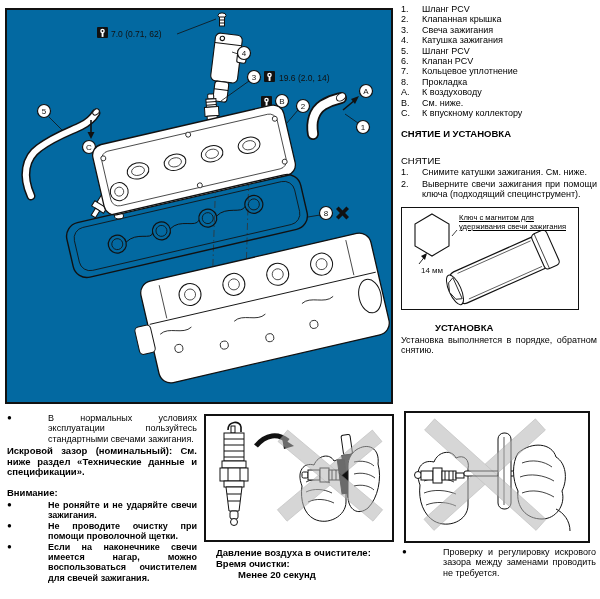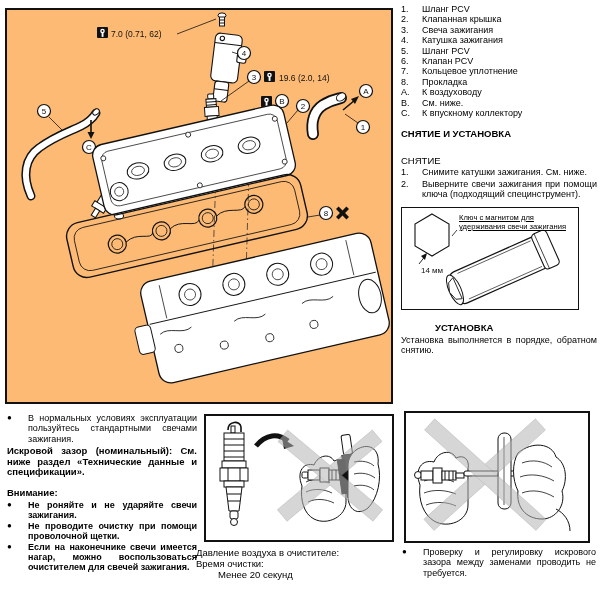--- a/index.html
+++ b/index.html
@@ -1,43 +1,43 @@
 <!DOCTYPE html>
 <html><head>
 <meta charset="utf-8">
 <style>
   html,body{margin:0;padding:0;background:#fff;}
   .page{position:relative;width:600px;height:599px;background:#fff;color:#000;
         font-family:"Liberation Sans",sans-serif;overflow:hidden;}
   .diagram-box{position:absolute;left:5px;top:8px;width:384px;height:392px;
-        border:2px solid #111;background:#fdba74;}
+        border:2px solid #111;background:#0369a1;}
   .right-col{position:absolute;left:401px;top:4px;width:196px;}
   .legend-row{display:flex;font-size:9px;line-height:10.4px;}
   .legend-row .num{flex:0 0 21px;}
   .h-bold{font-weight:bold;font-size:9.5px;margin:10px 0 16px 0;}
   .subhead{font-size:9.5px;margin:9px 0 1px 0;}
   .step{display:flex;font-size:9px;line-height:10.5px;margin-top:1px;}
   .step .num{flex:0 0 21px;}
   .step .txt{text-align:justify;}
   .socket-fig{position:relative;margin-top:7px;width:176px;height:101px;
         border:1.5px solid #111;background:#fff;}
   .socket-caption{position:absolute;left:57px;top:5px;width:114px;
         font-size:7.6px;line-height:9px;text-decoration:underline;}
   .para{font-size:9px;line-height:10.5px;text-align:justify;margin-top:2px;}
   .bottom-left{position:absolute;left:7px;top:413px;width:190px;}
   .sec-head{font-size:9px;margin:0 0 2px 0;}
   .bullet-row{display:flex;font-size:9px;line-height:10.4px;}
   .bullet-row .bdot{flex:0 0 21px;font-size:8px;}
-  .bullet-row .txt{text-align:justify;}
+  .bullet-row .txt{text-align:justify;margin-left:20px;}
   .bold{font-weight:bold;}
   .gap-para{font-size:9.5px;line-height:10.6px;font-weight:bold;text-align:justify;margin-top:2px;}
   .mid-box{position:absolute;left:204px;top:414px;width:186px;height:124px;
         border:2px solid #111;background:#fff;}
-  .mid-text{position:absolute;left:196px;top:547px;width:194px;
-        font-size:9.5px;line-height:11px;font-weight:normal;}
+  .mid-text{position:absolute;left:216px;top:547px;width:194px;
+        font-size:9.5px;line-height:11px;font-weight:bold;}
   .mid-text .ind{padding-left:22px;}
   .rt-box{position:absolute;left:404px;top:411px;width:182px;height:128px;
         border:2px solid #111;background:#fff;}
   .rt-note{position:absolute;left:402px;top:547px;width:194px;}
   svg text{font-family:"Liberation Sans",sans-serif;fill:#111;}
   .callout-txt{font-size:8px;}
   .tq-txt{font-size:8.5px;}
 </style>
 </head>
 <body>

